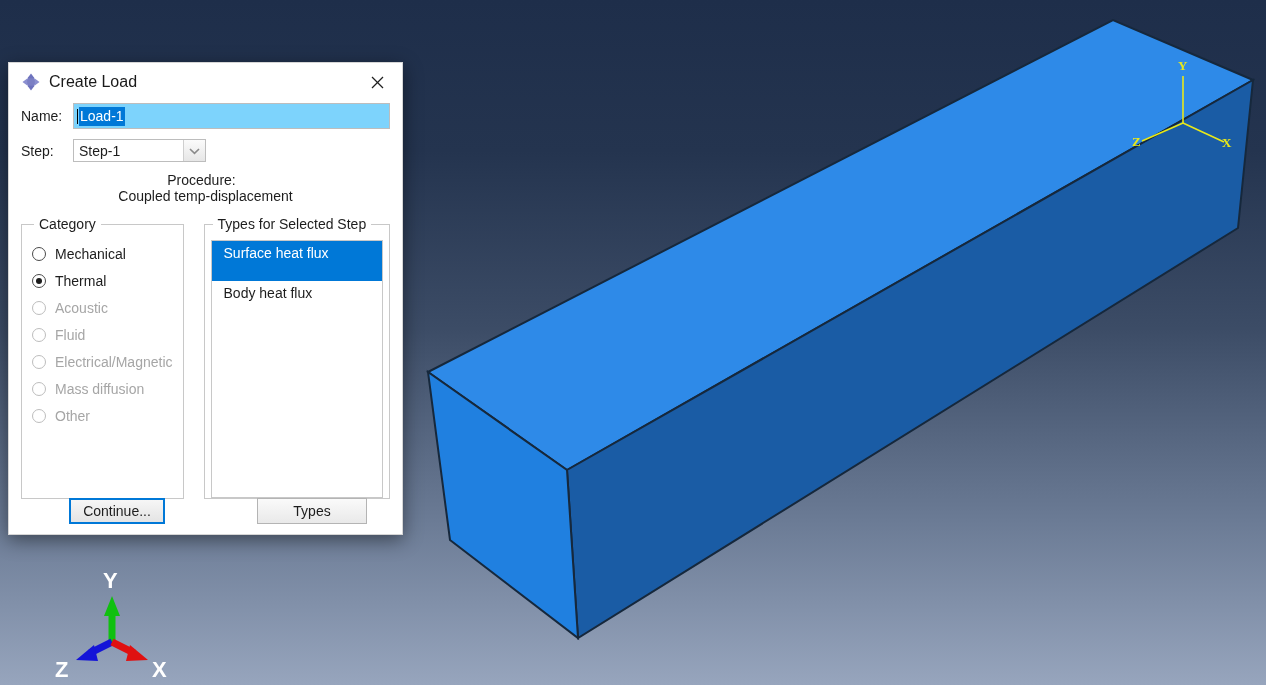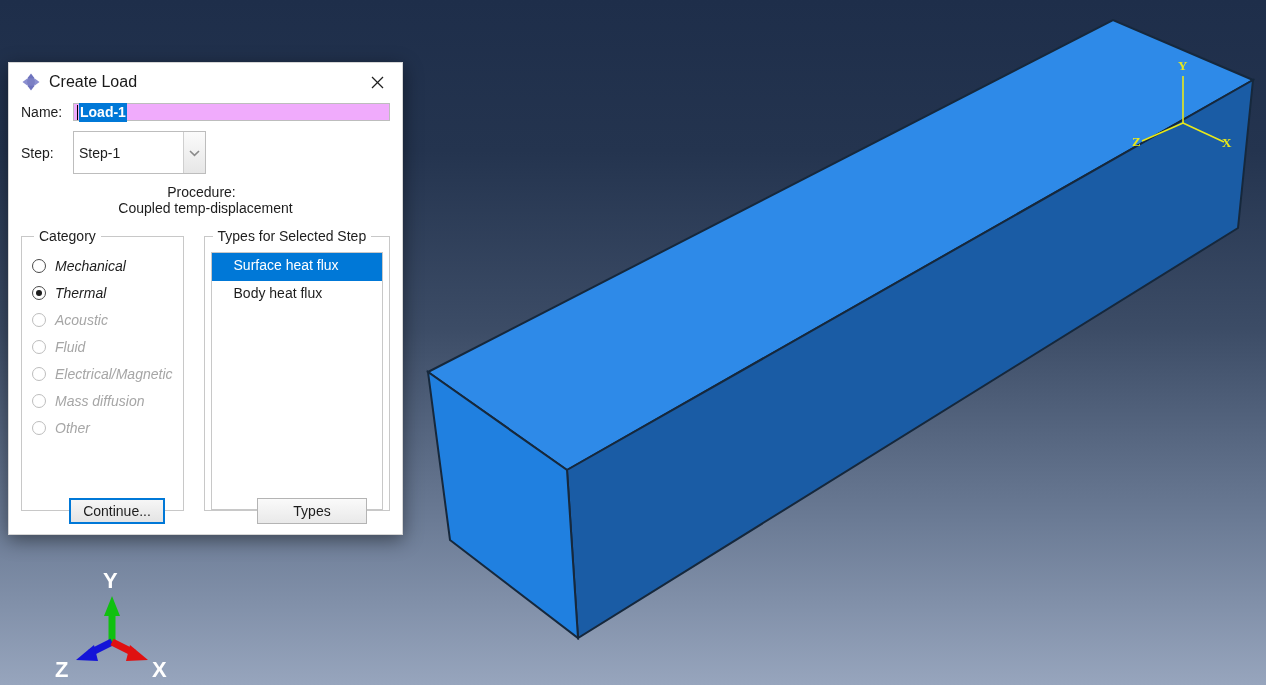--- a/index.html
+++ b/index.html
@@ -90,29 +90,28 @@
     font-size: 14px;
     color: #1d1d1d;
     white-space: nowrap;
   }
 
   
   .name-row { margin-top: 2px; }
   .name-label { width: 52px; }
   .text-input {
     flex: 1 1 auto;
-    height: 18px;
+    height: 26px;
     border: 1px solid #bdbdbd;
-    background: #f0abfc;
+    background: #7dd3fc;
     display: flex;
     align-items: center;
     padding: 0 3px;
     box-sizing: border-box;
     cursor: text;
-    font-weight: bold;
   }
   .caret {
     width: 1px;
     height: 15px;
     background: #000;
     margin-right: 1px;
     flex: 0 0 auto;
   }
   .sel-text {
     background: #0078d7;
@@ -120,21 +119,21 @@
     font-size: 14px;
     padding: 1px 1px 2px 1px;
     line-height: 16px;
     white-space: nowrap;
   }
 
   
   .step-label { width: 52px; }
   .combo {
     width: 133px;
-    height: 43px;
+    height: 23px;
     border: 1px solid #bdbdbd;
     background: #ffffff;
     display: flex;
     align-items: stretch;
     box-sizing: border-box;
     cursor: pointer;
   }
   .combo-value {
     flex: 1 1 auto;
     display: flex;
@@ -204,35 +203,35 @@
   }
   .radio-item.disabled .radio-mark { border-color: #bdbdbd; }
   .radio-item.checked .radio-mark::after {
     content: "";
     position: absolute;
     left: 3px; top: 3px;
     width: 6px; height: 6px;
     border-radius: 50%;
     background: #1d1d1d;
   }
-  .radio-label { font-size: 14px; color: #1d1d1d; white-space: nowrap; font-style: italic; }
+  .radio-label { font-size: 14px; color: #1d1d1d; white-space: nowrap; }
   .radio-item.disabled .radio-label { color: #a6a6a6; }
 
   
   .listbox {
     border: 1px solid #c8c8c8;
     background: #ffffff;
     height: 258px;
     box-sizing: border-box;
     overflow: hidden;
   }
   .list-item {
-    height: 28px;
+    height: 40px;
     line-height: 24px;
-    padding-left: 22px;
+    padding-left: 12px;
     font-size: 14px;
     color: #1d1d1d;
     white-space: nowrap;
     cursor: pointer;
   }
   .list-item.selected { background: #0078d7; color: #ffffff; }
 
   
   .btn-row {
     position: absolute;

